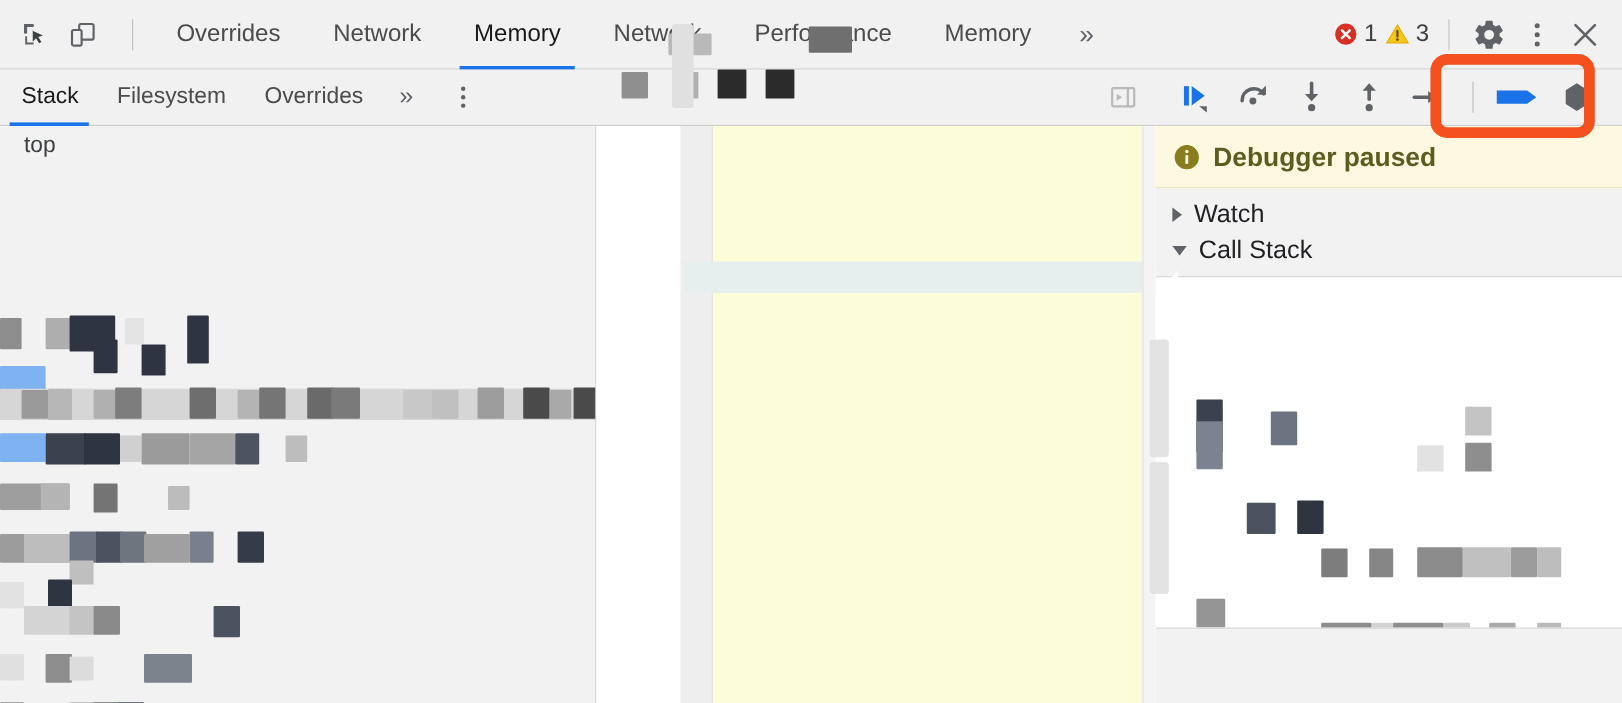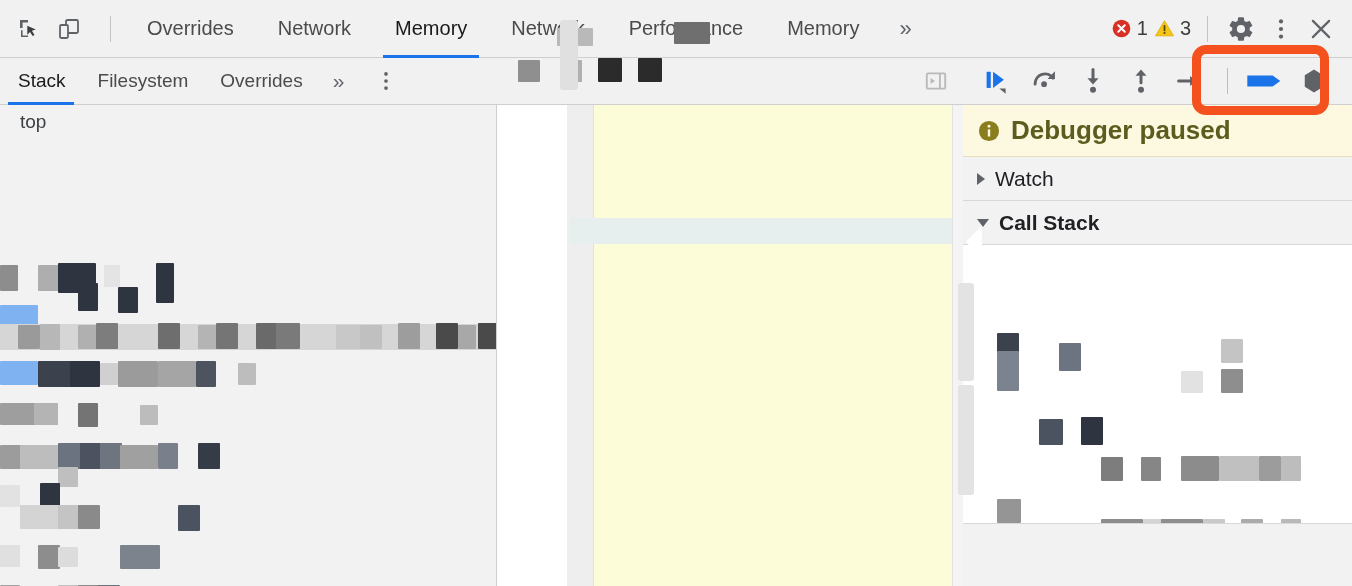--- a/index.html
+++ b/index.html
@@ -110,21 +110,21 @@
 
   .debugpane {
     position: absolute; left: 963px; top: 105px; width: 389px; height: 481px;
     background: #ffffff; box-sizing: border-box; overflow: hidden;
   }
   .paused-banner {
     position: absolute; left: 0; top: 0; width: 389px; height: 52px;
     background: #fcf9e0; border-bottom: 1px solid #e6e0c0;
     display: flex; align-items: center; padding-left: 14px; box-sizing: border-box; gap: 10px;
   }
-  .paused-text { font-size: 26px; font-weight: bold; color: #5c5c1e; }
+  .paused-text { font-size: 22px; font-weight: bold; color: #5c5c1e; }
   .section-hdr {
     position: absolute; left: 0; width: 389px; height: 44px;
     background: #f2f2f2; border-bottom: 1px solid #d8d8d8;
     display: flex; align-items: center; padding-left: 14px; box-sizing: border-box; gap: 10px;
     cursor: pointer;
   }
   .section-title { font-size: 21px; color: #202124; }
   .tri { width: 0; height: 0; }
   .tri.collapsed { border-left: 8px solid #5f6368; border-top: 6px solid transparent; border-bottom: 6px solid transparent; }
   .tri.expanded { border-top: 8px solid #5f6368; border-left: 6px solid transparent; border-right: 6px solid transparent; }
@@ -375,21 +375,21 @@
         <circle cx="10" cy="6" r="1.2" fill="#fcf9e0"></circle>
       </svg>
       <span class="paused-text">Debugger paused</span>
     </div>
 
     <div class="section-hdr" style="top:52px;">
       <div class="tri collapsed"></div>
       <span class="section-title">Watch</span>
     </div>
 
-    <div class="section-hdr" style="top:96px;font-weight:bold;">
+    <div class="section-hdr" style="top:82px;">
       <div class="tri expanded"></div>
       <span class="section-title">Call Stack</span>
     </div>
 
     <div id="cs-redactions" style="position:absolute;left:0;top:96px;width:389px;height:385px;">
         <div class="rb" style="left: 34px; top: 132px; width: 22px; height: 44px; background: rgb(59, 66, 78);"></div>
         <div class="rb" style="left: 34px; top: 150px; width: 22px; height: 40px; background: rgb(123, 130, 144);"></div>
         <div class="rb" style="left: 96px; top: 142px; width: 22px; height: 28px; background: rgb(109, 116, 129);"></div>
         <div class="rb" style="left: 258px; top: 138px; width: 22px; height: 24px; background: rgb(196, 196, 196);"></div>
         <div class="rb" style="left: 258px; top: 168px; width: 22px; height: 24px; background: rgb(142, 142, 142);"></div>

